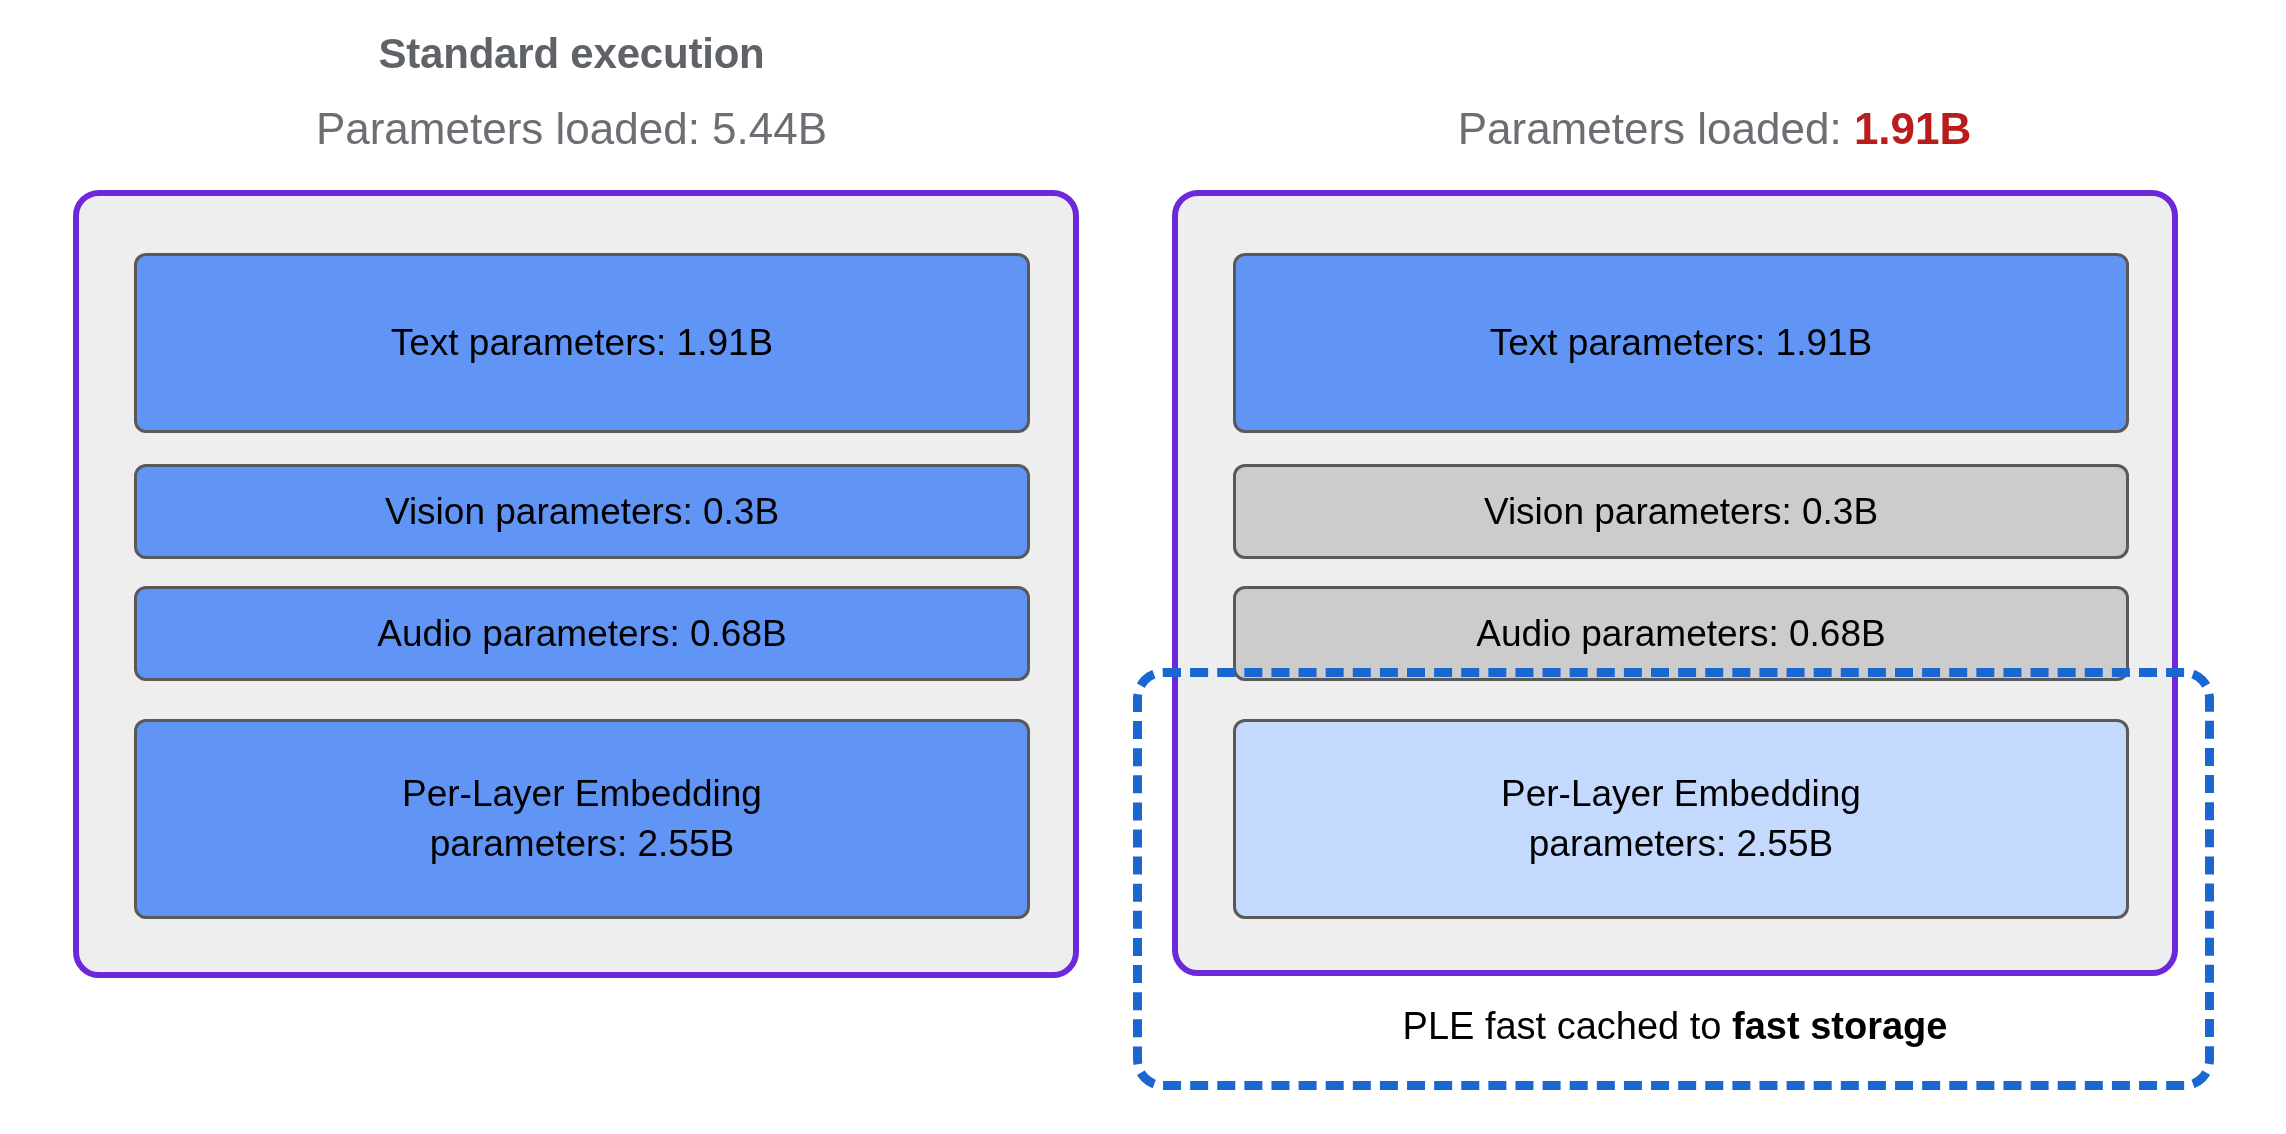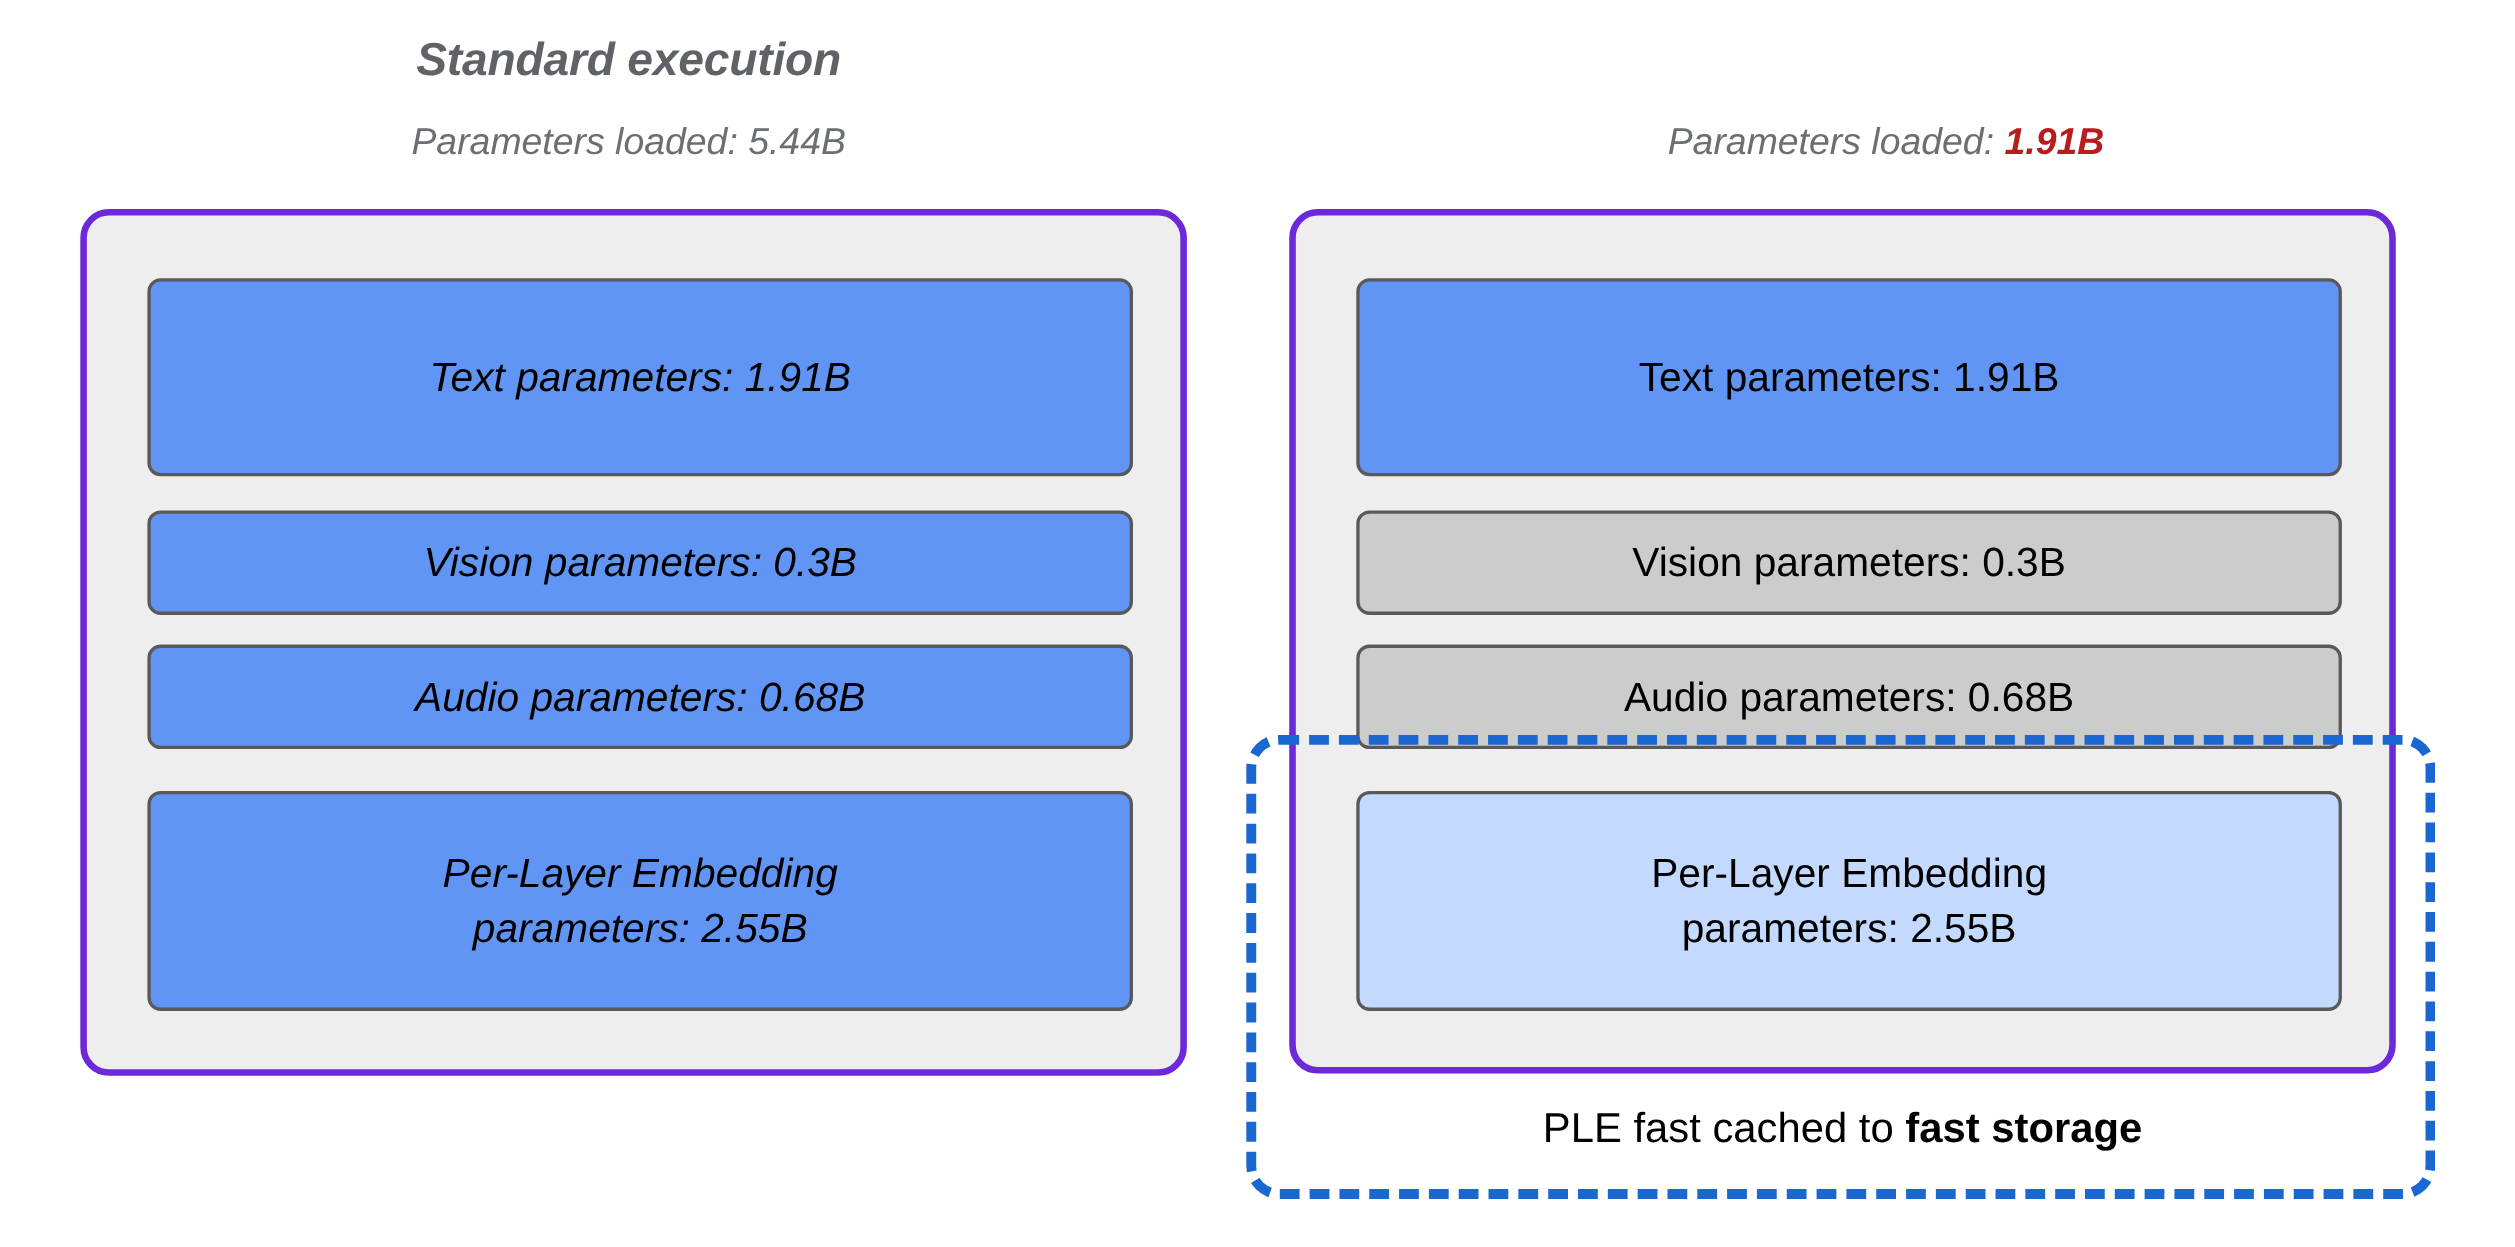--- a/index.html
+++ b/index.html
@@ -18,21 +18,20 @@
     height: 1134px;
     background: #ffffff;
   }
 
   
   .panel {
     position: absolute;
     top: 0;
     width: 1143px;
     height: 904px;
-    font-style: italic;
   }
   .panel-left  { left: 0; }
   .panel-right { left: 1143px; }
 
   
   .panel-title {
     position: absolute;
     left: 0;
     width: 1143px;
     top: 28px;
@@ -43,21 +42,21 @@
     letter-spacing: -0.2px;
     line-height: 52px;
     white-space: nowrap;
   }
   .panel-subtitle {
     position: absolute;
     left: 0;
     width: 1143px;
     top: 108px;
     text-align: center;
-    font-size: 34px;
+    font-size: 44px;
     font-weight: normal;
     color: #6b6e72;
     line-height: 42px;
     white-space: nowrap;
   }
   .panel-subtitle b { font-weight: bold; color: #b91c1c; }
 
   
   .container-box {
     position: absolute;

